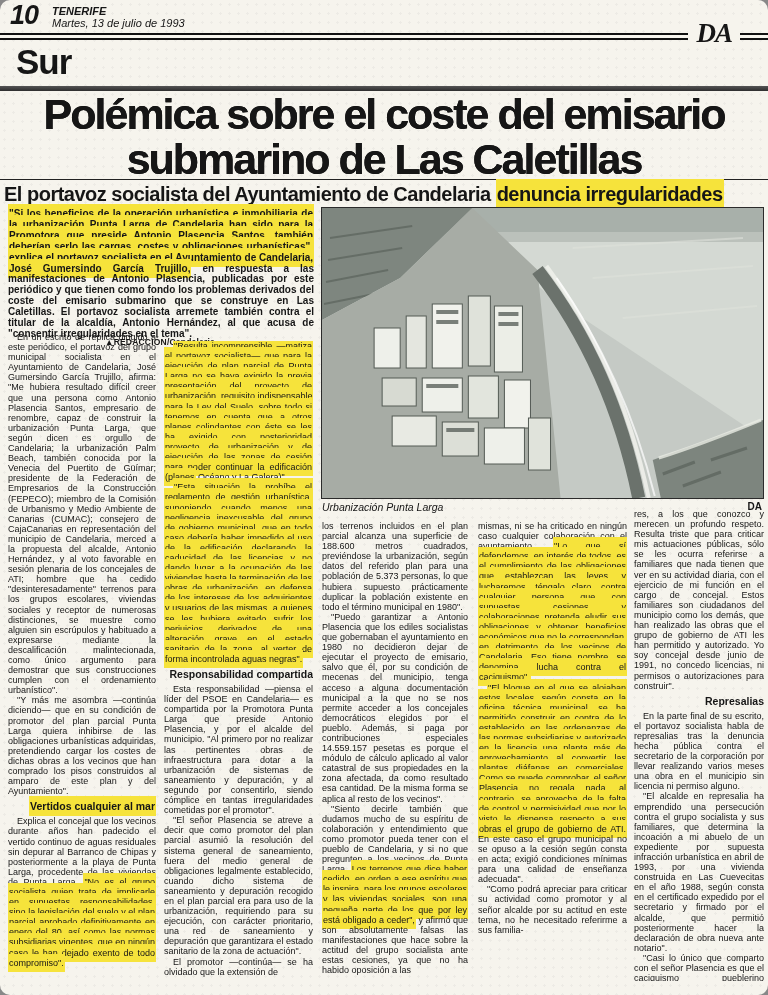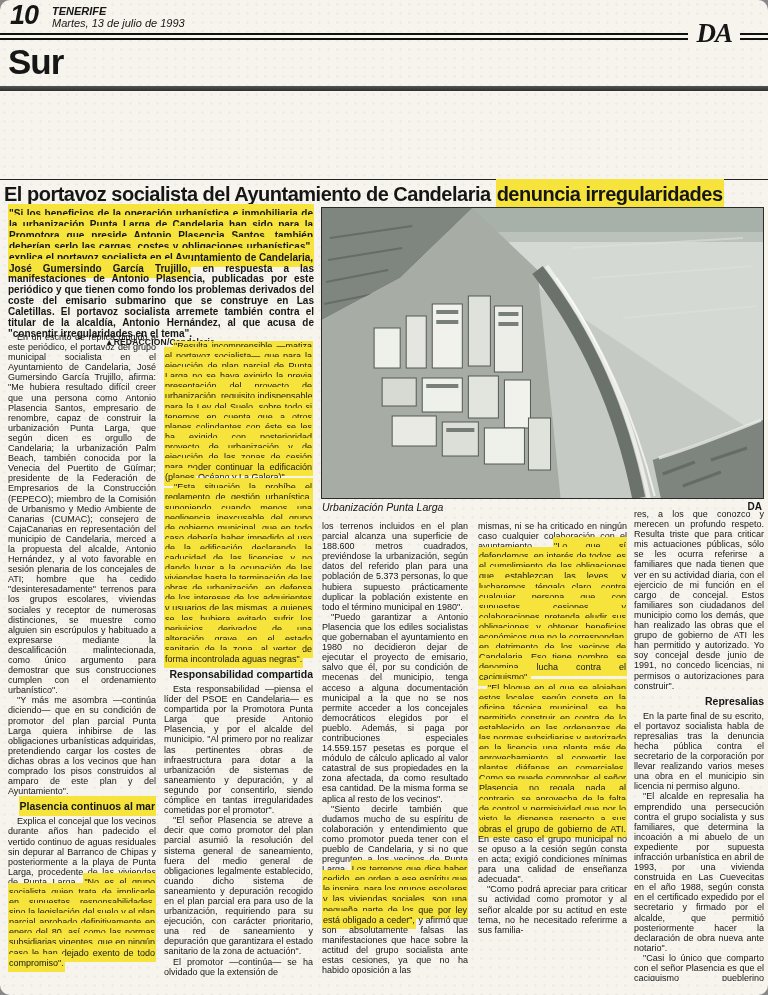--- a/index.html
+++ b/index.html
@@ -15,21 +15,21 @@
   }
   
   .pagenum{position:absolute;left:10px;top:2px;font:italic 700 27px/27px "Liberation Sans",sans-serif;letter-spacing:-1px;}
   .edition{position:absolute;left:52px;top:6px;font:italic 700 11px/11px "Liberation Sans",sans-serif;}
   .dateline{position:absolute;left:52px;top:18px;font:italic 400 11px/11px "Liberation Sans",sans-serif;}
   .mast-rule{position:absolute;left:0;top:33px;width:768px;height:3px;border-top:2px solid #101010;border-bottom:2px solid #101010;}
   .brand{
     position:absolute;right:28px;top:18px;padding:0 8px;background:#f6f4ed;
     font:italic 700 27px/30px "Liberation Serif","DejaVu Serif",serif;letter-spacing:-1px;
   }
-  .section-title{position:absolute;left:8px;top:44px;font:700 35px/35px "Liberation Sans",sans-serif;letter-spacing:-1px;}
+  .section-title{position:absolute;left:16px;top:44px;font:700 35px/35px "Liberation Sans",sans-serif;letter-spacing:-1px;}
   .section-rule{position:absolute;left:0;top:86px;width:768px;height:5px;background:linear-gradient(#555,#2e2e2e);}
   
   .headline{
     position:absolute;left:0;top:92px;width:768px;margin:0;text-align:center;
     font:700 43px/45px "Liberation Sans",sans-serif;letter-spacing:-2px;
     text-shadow:0 0 .5px #000;
   }
   .headline span{display:block;}
   .deck-rule{position:absolute;left:0;top:179px;width:768px;height:1px;background:#222;}
   .deck{position:absolute;left:4px;top:183px;width:760px;margin:0;font:700 20px/22px "Liberation Sans",sans-serif;letter-spacing:-.5px;}
@@ -65,20 +65,24 @@
 
   <div class="pagenum">10</div>
   <div class="edition">TENERIFE</div>
   <div class="dateline">Martes, 13 de julio de 1993</div>
   <div class="mast-rule"></div>
   <div class="brand">DA</div>
 
   <div class="section-title">Sur</div>
   <div class="section-rule"></div>
 
+  <h1 class="headline">
+    <span>Polémica sobre el coste del emisario</span>
+    <span>submarino de Las Caletillas</span>
+  </h1>
 
   <div class="deck-rule"></div>
   <div class="deck">
       <p class="cont"><span>El portavoz socialista del Ayuntamiento de Candelaria </span><span class="hl">denuncia irregularidades</span></p>
     </div>
 
   <div class="lede">
       <p class="cont"><span class="hl">"Si los beneficios de la operación urbanística e inmobiliaria de la urbanización Punta Larga de Candelaria han sido para la Promotora que preside Antonio Plasencia Santos, también deberían serlo las cargas, costes y obligaciones urbanísticas", explica el portavoz socialista en el Ayuntamiento de Candelaria, José Gumersindo García Trujillo,</span><span> en respuesta a las manifestaciones de Antonio Plasencia, publicadas por este periódico y que tienen como fondo los problemas derivados del coste del emisario submarino que se construye en Las Caletillas. El portavoz socialista arremete también contra el titular de la alcaldía, Antonio Hernández, al que acusa de "consentir irregularidades en el tema".</span></p>
     </div>
   <div class="byline">▲REDACCIÓN/Candelaria</div>
@@ -131,21 +135,21 @@
     </svg>
   </div>
   <div class="caption-row">
     <span class="caption">Urbanización Punta Larga</span>
     <span class="credit">DA</span>
   </div>
 
   <div class="col col-1">
       <p><span>En un escrito de réplica dirigido a este periódico, el portavoz del grupo municipal socialista en el Ayuntamiento de Candelaria, José Gumersindo García Trujillo, afirma: "Me hubiera resultado difícil creer que una persona como Antonio Plasencia Santos, empresario de renombre, capaz de construir la urbanización Punta Larga, que según dicen es orgullo de Candelaria; la urbanización Palm Beach, también conocida por la Venecia del Puertito de Güímar; presidente de la Federación de Empresarios de la Construcción (FEPECO); miembro de la Comisión de Urbanismo y Medio Ambiente de Canarias (CUMAC); consejero de CajaCanarias en representación del municipio de Candelaria, merced a la propuesta del alcalde, Antonio Hernández, y al voto favorable en sesión plenaria de los concejales de ATI; hombre que ha cedido "desinteresadamente" terrenos para los grupos escolares, viviendas sociales y receptor de numerosas distinciones, se muestre como alguien sin escrúpulos y habituado a expresarse mediante la descalificación malintecionada, como único argumento para demostrar que sus construcciones cumplen con el ordenamiento urbanístico".</span></p>
       <p><span>"Y más me asombra —continúa diciendo— que en su condición de promotor del plan parcial Punta Larga quiera inhibirse de las obligaciones urbanísticas adquiridas, pretendiendo cargar los costes de dichas obras a los vecinos que han comprado los pisos construidos al amparo de este plan y del Ayuntamiento".</span></p>
-      <h3><span class="hl">Plasencia continuos al mar</span></h3>
+      <h3><span class="hl">Vertidos cualquier al mar</span></h3>
       <p><span>Explica el concejal que los vecinos durante años han padecido el vertido continuo de aguas residuales sin depurar al Barranco de Chipas y posteriormente a la playa de Punta Larga, procedente de las viviendas de Punta Larga. </span><span class="hl">"No es el grupo socialista quien trata de implicarle en supuestas responsabilidades, sino la legislación del suelo y el plan parcial aprobado definitivamente en enero del 80, así como las normas subsidiarias vigentes, que en ningún caso le han dejado exento de todo compromiso".</span></p>
     </div>
   <div class="col col-2">
       <p><span class="hl">"Resulta incomprensible —matiza el portavoz socialista— que para la ejecución de plan parcial de Punta Larga no se haya exigido la previa presentación del proyecto de urbanización, requisito indispensable para la Ley del Suelo, sobre todo si tenemos en cuenta que a otros planes colindantes con éste se les ha exigido con posterioridad proyecto de urbanización y de ejecución de las zonas de cesión para poder continuar la edificación (planes</span><span> Océano y La Galera)".</span></p>
       <p><span class="hl">"Esta situación la prohíbe el reglamento de gestión urbanística, suponiendo cuando menos una negligencia inexcusable del grupo de gobierno municipal, que en todo caso debería haber impedido el uso de la edificación declarando la caducidad de las licencias y no dando lugar a la ocupación de las viviendas hasta la terminación de las obras de urbanización, en defensa de los intereses de los adquirientes y usuarios de las mismas, a quienes se les hubiera evitado sufrir los perjuicios derivados de una alteración grave en el estado sanitario de la zona, al verter de forma incontrolada aguas negras".</span></p>
       <h3><span>Responsabilidad compartida</span></h3>
       <p><span>Esta responsabilidad —piensa el líder del PSOE en Candelaria— es compartida por la Promotora Punta Larga que preside Antonio Plasencia, y por el alcalde del municipio. "Al primero por no realizar las pertinentes obras de infraestructura para dotar a la urbanización de sistemas de saneamiento y depuración, y al segundo por consentirlo, siendo cómplice en tantas irregularidades cometidas por el promotor".</span></p>
       <p><span>"El señor Plasencia se atreve a decir que como promotor del plan parcial asumió la resolución del sistema general de saneamiento, fuera del medio general de obligaciones legalmente establecido, cuando dicho sistema de saneamiento y depuración recogido en el plan parcial era para uso de la urbanización, requiriendo para su ejecución, con carácter prioritario, una red de saneamiento y depuración que garantizara el estado sanitario de la zona de actuación".</span></p>
       <p><span>El promotor —continúa— se ha olvidado que la extensión de</span></p>
     </div>

